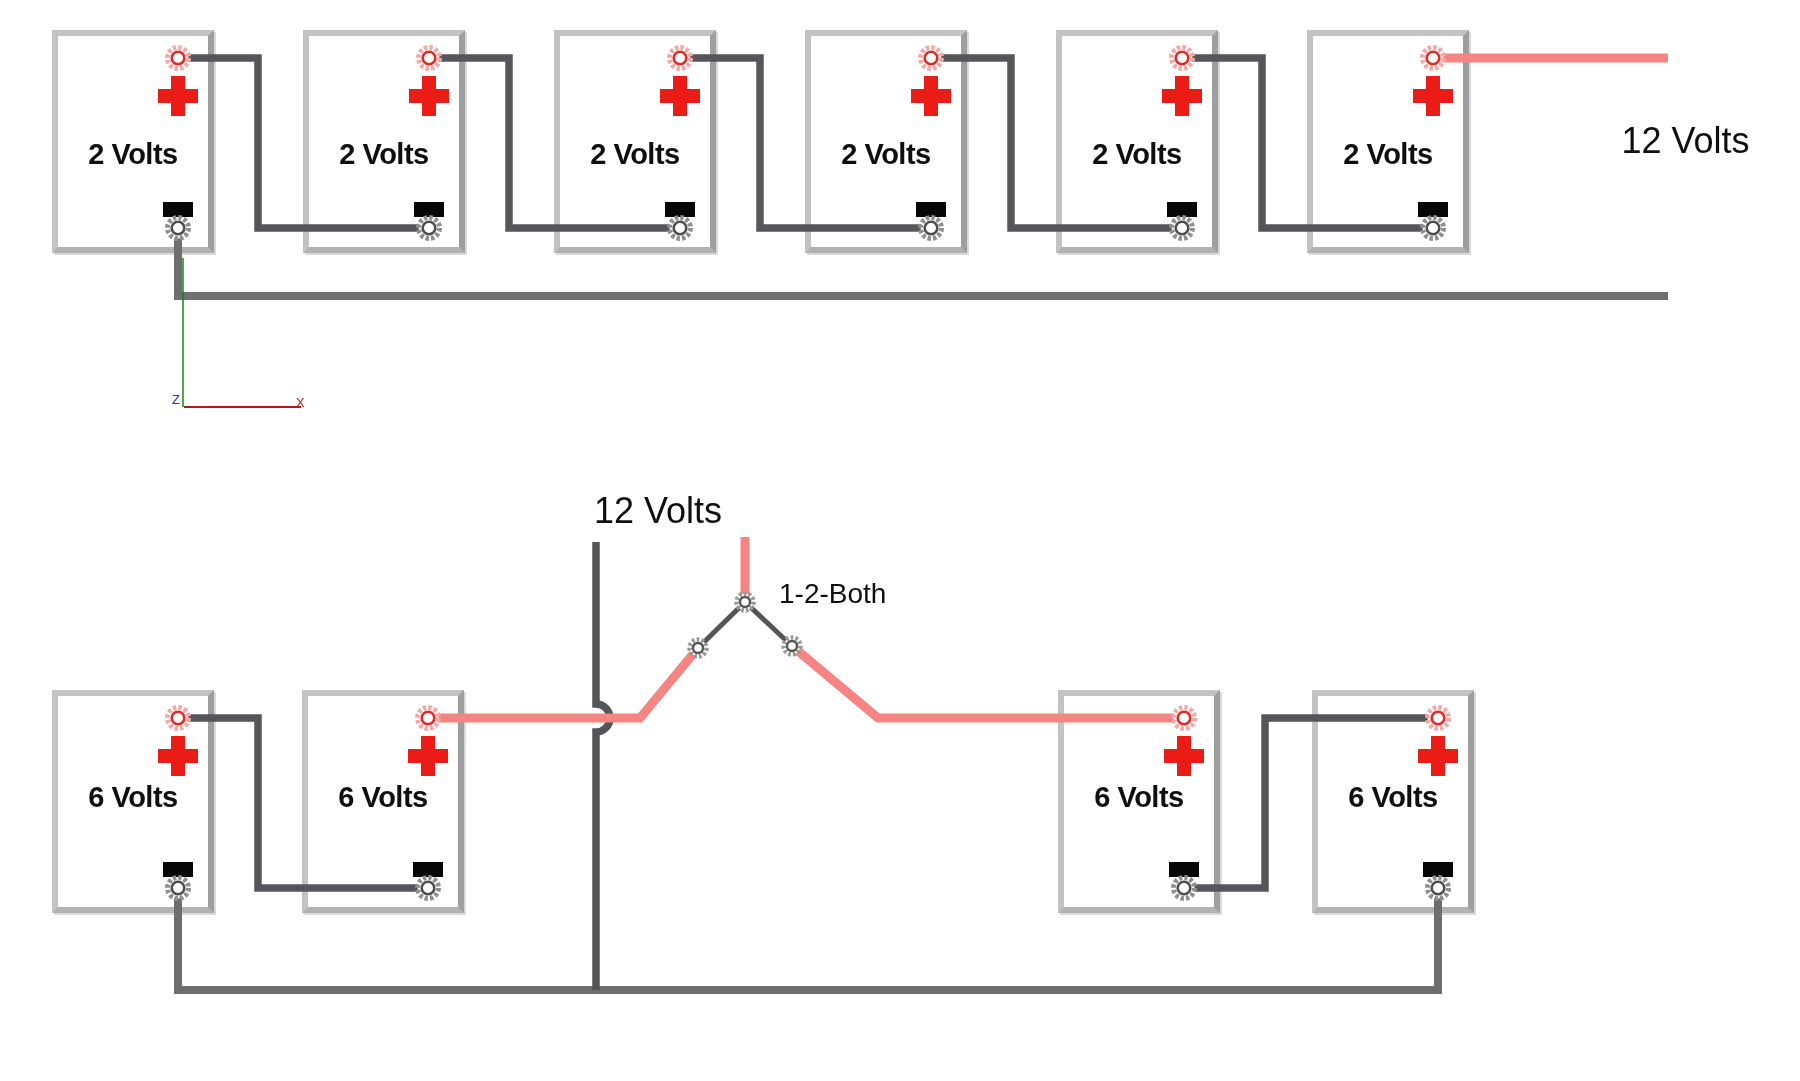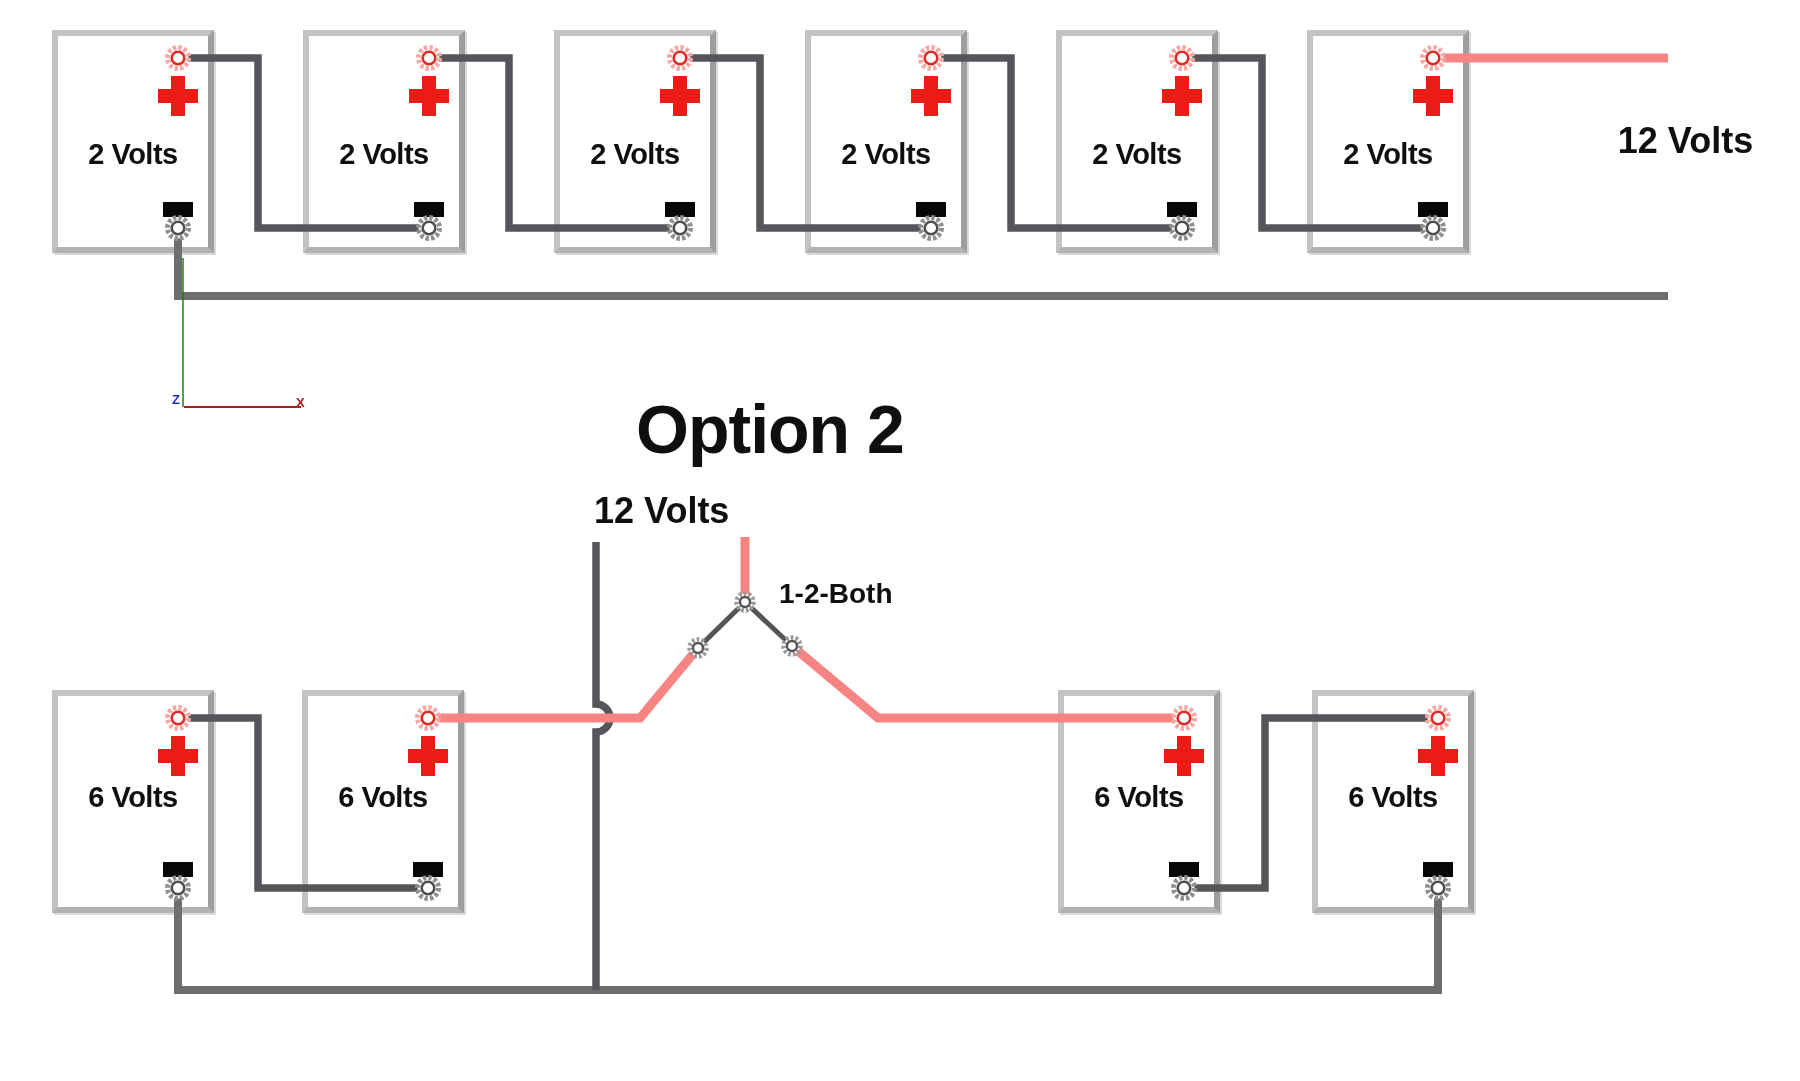--- a/index.html
+++ b/index.html
@@ -24,21 +24,21 @@
   }
   
   svg.wires{position:absolute;left:0;top:0;pointer-events:none;}
   .w-gray{stroke:var(--negative_wire,#56565a);stroke-width:7.5;fill:none;}
   .w-bus{stroke:var(--bus_wire,#6e6e6e);stroke-width:8;fill:none;}
   .w-thin{stroke:#555555;stroke-width:5;fill:none;}
   .w-pink{stroke:var(--positive_wire,#f58482);stroke-width:9;fill:none;}
   .axis-g{stroke:var(--axis_green,#108a10);stroke-width:1.5;fill:none;}
   .axis-r{stroke:var(--axis_red,#b01a1a);stroke-width:2;fill:none;}
   
-  .lbl{position:absolute;font-weight:bold;white-space:nowrap;}
+  .lbl{position:absolute;font-weight:normal;white-space:nowrap;}
   .title{left:540px;top:390px;width:460px;text-align:center;font-size:68px;letter-spacing:-1px;}
   .v12-top{left:1598px;top:120px;width:175px;text-align:center;font-size:36px;}
   .v12-bottom{left:594px;top:490px;font-size:36px;}
   .switch-lbl{left:779px;top:578px;font-size:28px;}
   .axis-x{left:296px;top:395px;font-size:13px;color:var(--axis_red,#b01a1a);}
   .axis-z{left:172px;top:392px;font-size:13px;color:var(--axis_blue,#2430c8);}
 </style>
 </head>
 <body>
 
@@ -213,19 +213,18 @@
           <circle r="8.5" fill="#ffffff" stroke="var(--switch_terminal_outer)" stroke-width="4.5" stroke-dasharray="2.8 2"></circle>
           <circle r="5" fill="#ffffff" stroke="var(--switch_terminal)" stroke-width="2.4"></circle>
         </g>
         <g transform="translate(792,646)">
           <circle r="8.5" fill="#ffffff" stroke="var(--switch_terminal_outer)" stroke-width="4.5" stroke-dasharray="2.8 2"></circle>
           <circle r="5" fill="#ffffff" stroke="var(--switch_terminal)" stroke-width="2.4"></circle>
         </g>
       </g>
   </svg>
 
-  <div class="lbl title">Option 2</div>
   <div class="lbl v12-top">12 Volts</div>
   <div class="lbl v12-bottom">12 Volts</div>
   <div class="lbl switch-lbl">1-2-Both</div>
   <div class="lbl axis-x">X</div>
   <div class="lbl axis-z">Z</div>
 </div>
 
 </body></html>

